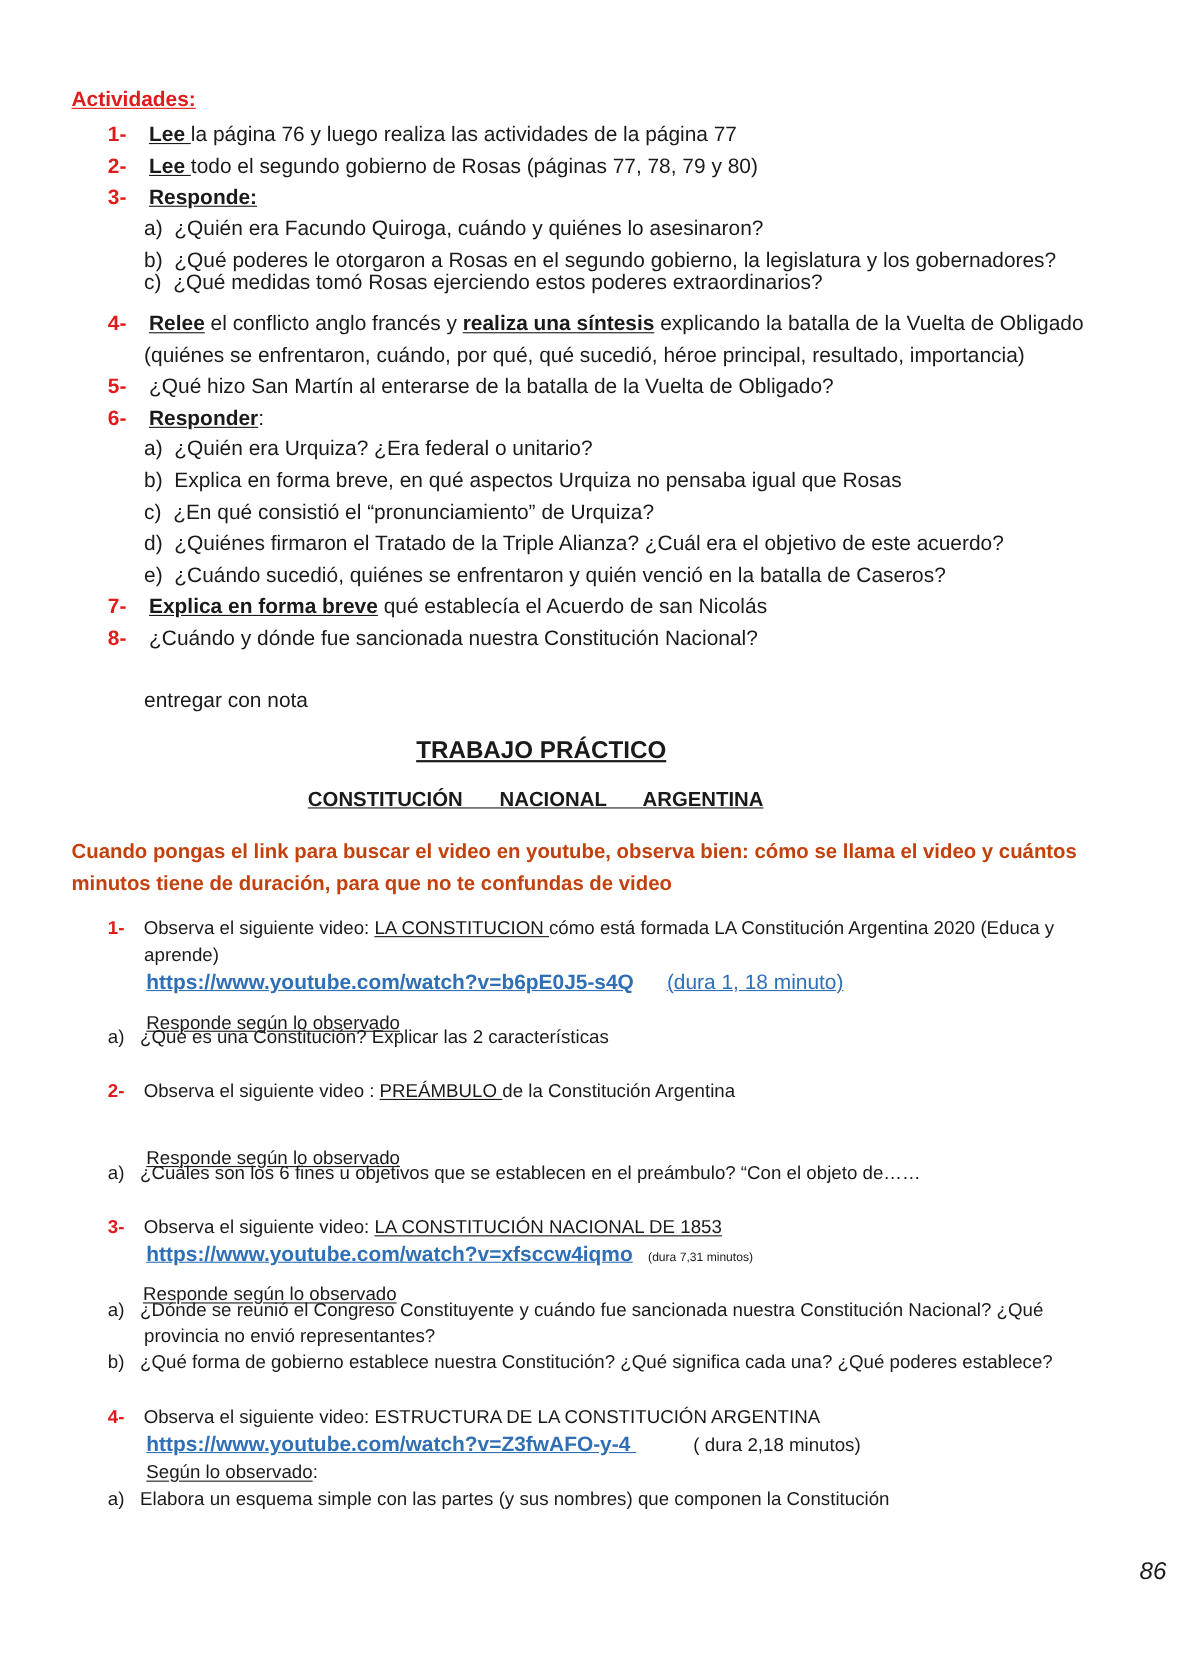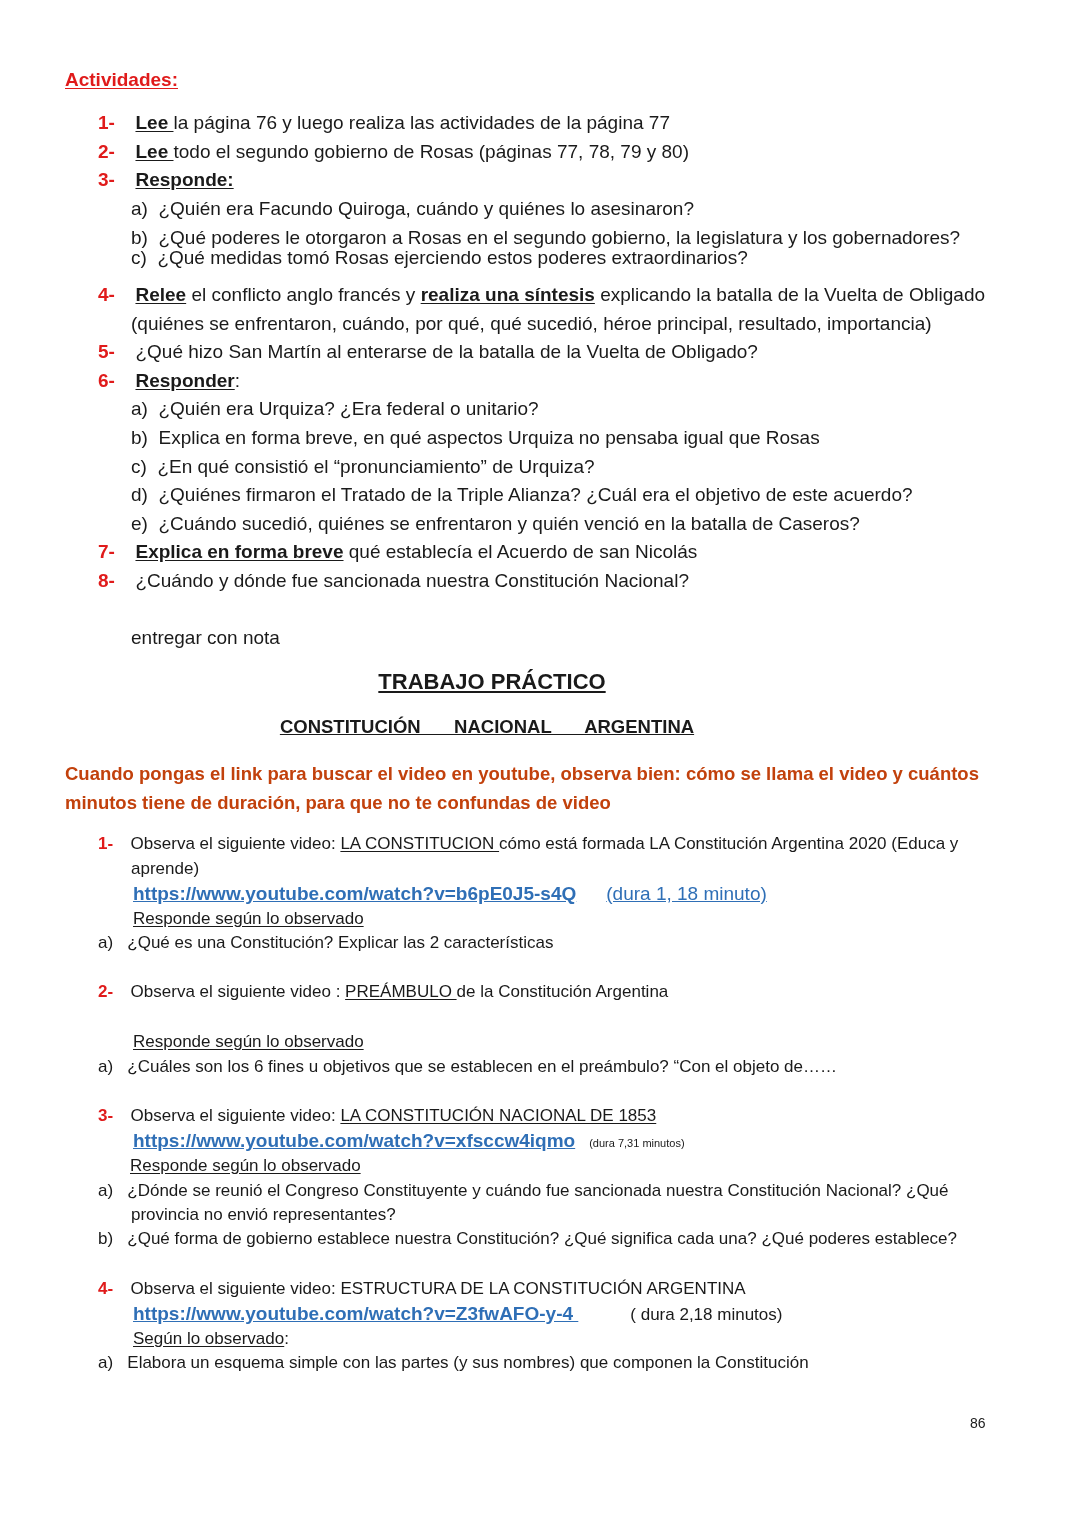--- a/index.html
+++ b/index.html
@@ -5,21 +5,21 @@
     html, body { margin: 0; padding: 0; background: #ffffff; }
     body {
       width: 1080px; height: 1526px; position: relative; overflow: hidden;
       font-family: "Liberation Sans", "DejaVu Sans", sans-serif;
       color: #1a1a1a;
     }
     .page { position: absolute; left: 0; top: 0; width: 1080px; height: 1526px; }
     .abs { position: absolute; white-space: nowrap; }
     .red { color: #e01b1b; }
     .b { font-weight: bold; }
-    .u { text-decoration: underline; text-underline-offset: 2px; }
+    .u { text-decoration: underline; text-underline-offset: 2px; margin-top: 11px; }
     .l1 { font-size: 19px; line-height: 28.7px; }
     .l2 { font-size: 17px; line-height: 25px; }
     .num { position: absolute; font-weight: bold; color: #e01b1b; }
     .link { color: #2f6fb6; font-weight: bold; text-decoration: underline; }
     .dur { color: #2f6fb6; text-decoration: underline; }
     .title-main { font-size: 22px; font-weight: bold; text-decoration: underline; }
     .title-sub { font-size: 18.5px; font-weight: bold; text-decoration: underline; word-spacing: 6px; }
     .warning { font-size: 18.5px; font-weight: bold; color: #c2410c; line-height: 29px; }
   </style>
 </head>
@@ -159,15 +159,15 @@
   <div class="abs" style="left:133px; top:1301px; font-size:19px; line-height:25px;">
     <span class="link" style="white-space:pre;">https://www.youtube.com/watch?v=Z3fwAFO-y-4 </span><span style="padding-left:52px; font-size:17px;">( dura 2,18 minutos)</span>
   </div>
   <div class="abs l2" style="left:133px; top:1326px;">
     <span class="u">Según lo observado</span><span>:</span>
   </div>
   <div class="abs l2" style="left:98px; top:1350px;">
     <span>a)</span>&nbsp;&nbsp;&nbsp;<span>Elabora un esquema simple con las partes (y sus nombres) que componen la Constitución</span>
   </div>
 
-  <div class="abs" style="left:970px; top:1415px; font-size:14px;">86</div>
+  <div class="abs" style="left:1036px; top:1415px; font-size:22px;font-style:italic;">86</div>
 
 </div>
 
 </body></html>

